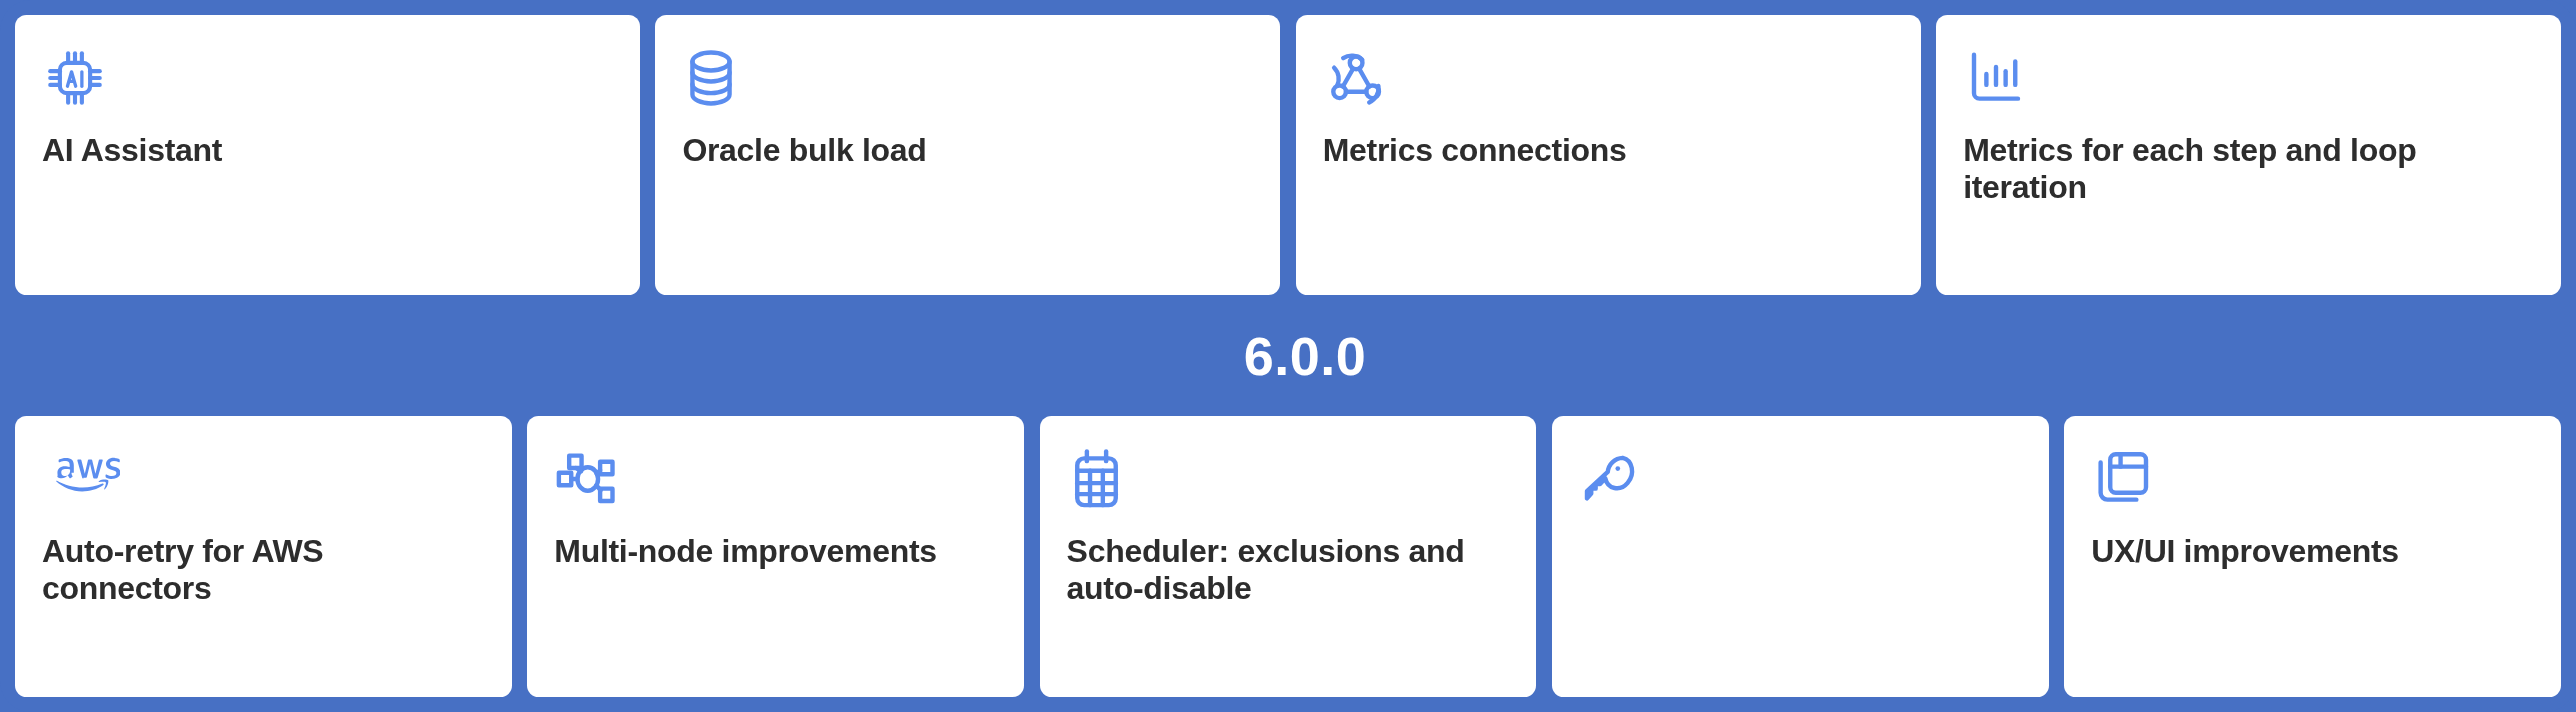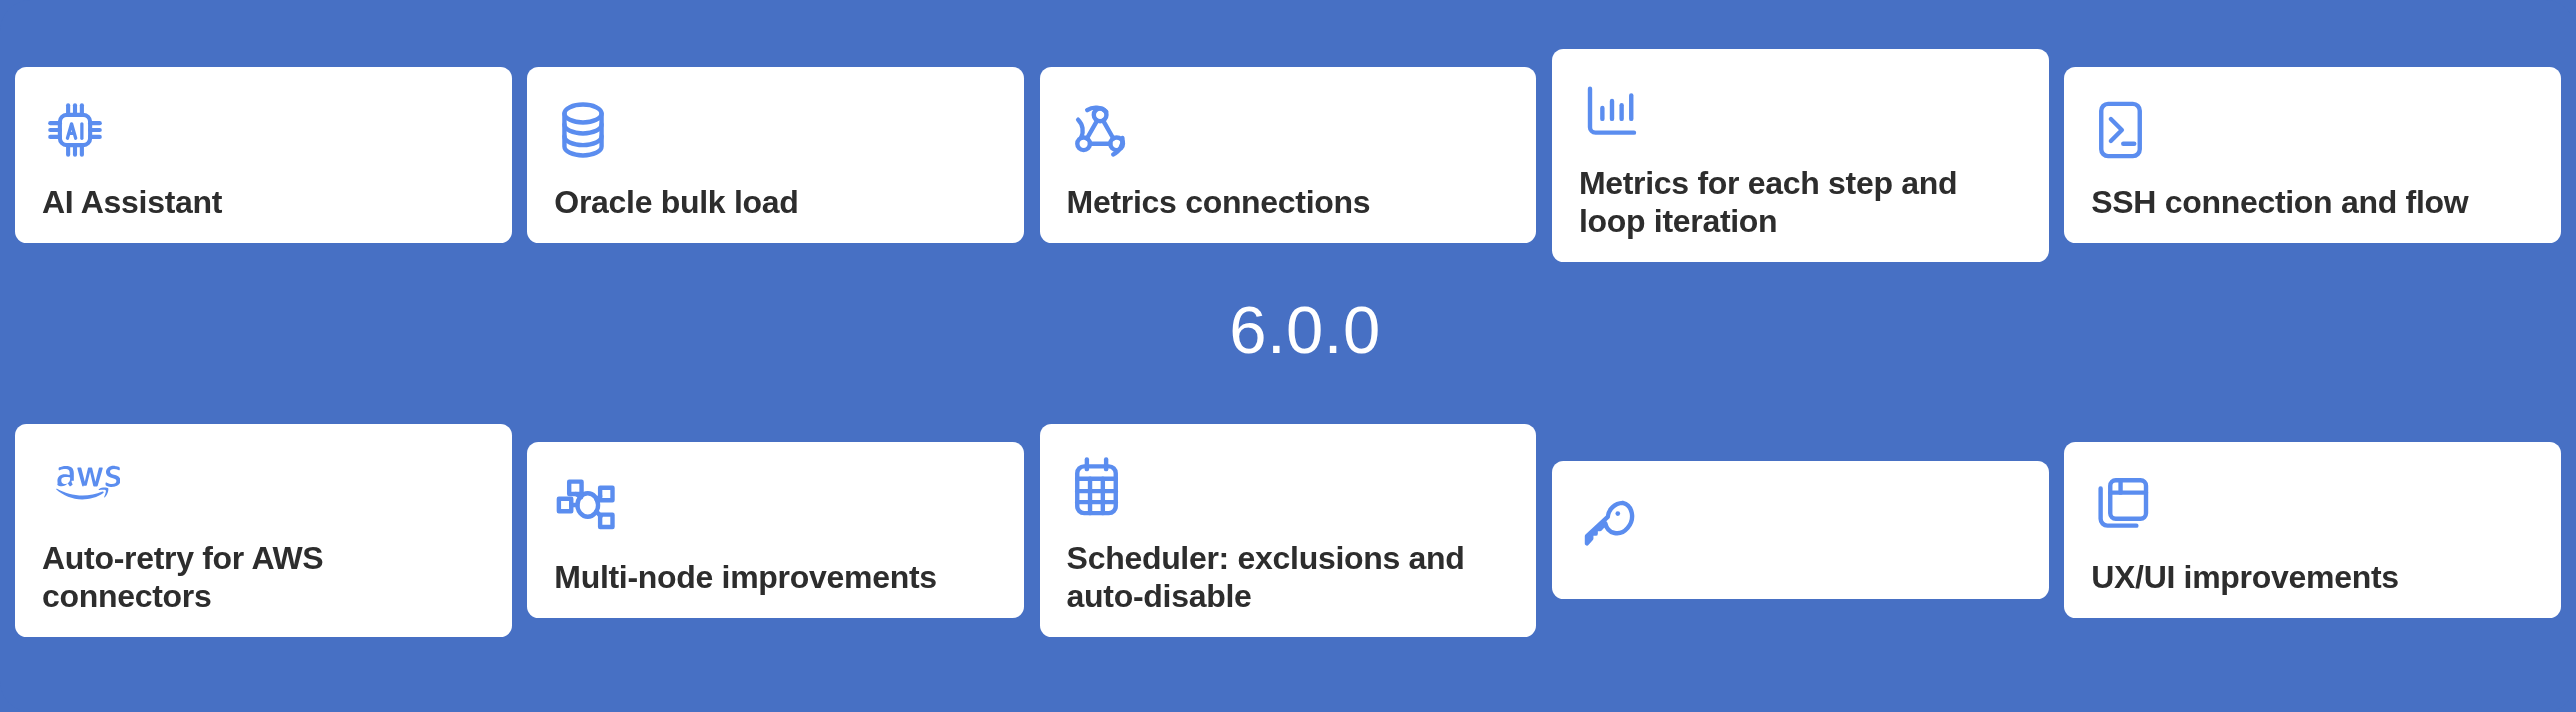--- a/index.html
+++ b/index.html
@@ -24,25 +24,24 @@
     border-radius: 31px;
     display: flex;
     flex-direction: column;
     padding: 15px 15px 15px 15px;
   }
 
   .row {
     display: flex;
     gap: 15.5px;
     flex: 0 0 auto;
-    align-items: center;
   }
 
   .row-top    { height: 280px; }
-  .row-bottom { height: 334px; }
+  .row-bottom { height: 281px; }
 
   .card {
     flex: 1 1 0;
     background: #ffffff;
     border-radius: 11.4px;
     padding: 24px 27px 21px 27px;
     display: flex;
     flex-direction: column;
     align-items: flex-start;
     min-width: 0;
@@ -71,22 +70,22 @@
 
   .version-band {
     flex: 1 1 auto;
     display: flex;
     align-items: center;
     justify-content: center;
     background: transparent;
   }
 
   .version-text {
-    font-size: 67px;
-    font-weight: 400;
+    font-size: 54px;
+    font-weight: 700;
     color: #ffffff;
     letter-spacing: 0.5px;
     line-height: 1;
     margin-left: 34px;
   }
 </style>
 </head>
 <body>
 
 <div class="board">
@@ -151,30 +150,20 @@
           <path d="M8 6 V34 a4 4 0 0 0 4 4 H40"></path>
           <line x1="17" y1="28" x2="17" y2="20"></line>
           <line x1="24" y1="28" x2="24" y2="15"></line>
           <line x1="31" y1="28" x2="31" y2="18"></line>
           <line x1="38" y1="28" x2="38" y2="11"></line>
         </svg>
       </div>
       <div class="card-title">Metrics for each step and loop iteration</div>
     </div>
 
-    <div class="card">
-      <div class="card-icon">
-        <svg width="59" height="66" viewBox="0 0 42 48" fill="none" stroke="#5b8def" stroke-width="3.2" stroke-linecap="round" stroke-linejoin="round">
-          <rect x="7" y="5" width="28" height="38" rx="5"></rect>
-          <polyline points="14,16 22,24 14,32"></polyline>
-          <line x1="23" y1="34" x2="31" y2="34"></line>
-        </svg>
-      </div>
-      <div class="card-title">SSH connection and flow</div>
-    </div>
 
   </div>
 
   <div class="version-band">
     <div class="version-text">6.0.0</div>
   </div>
 
   <div class="row row-bottom">
 
     <div class="card">

